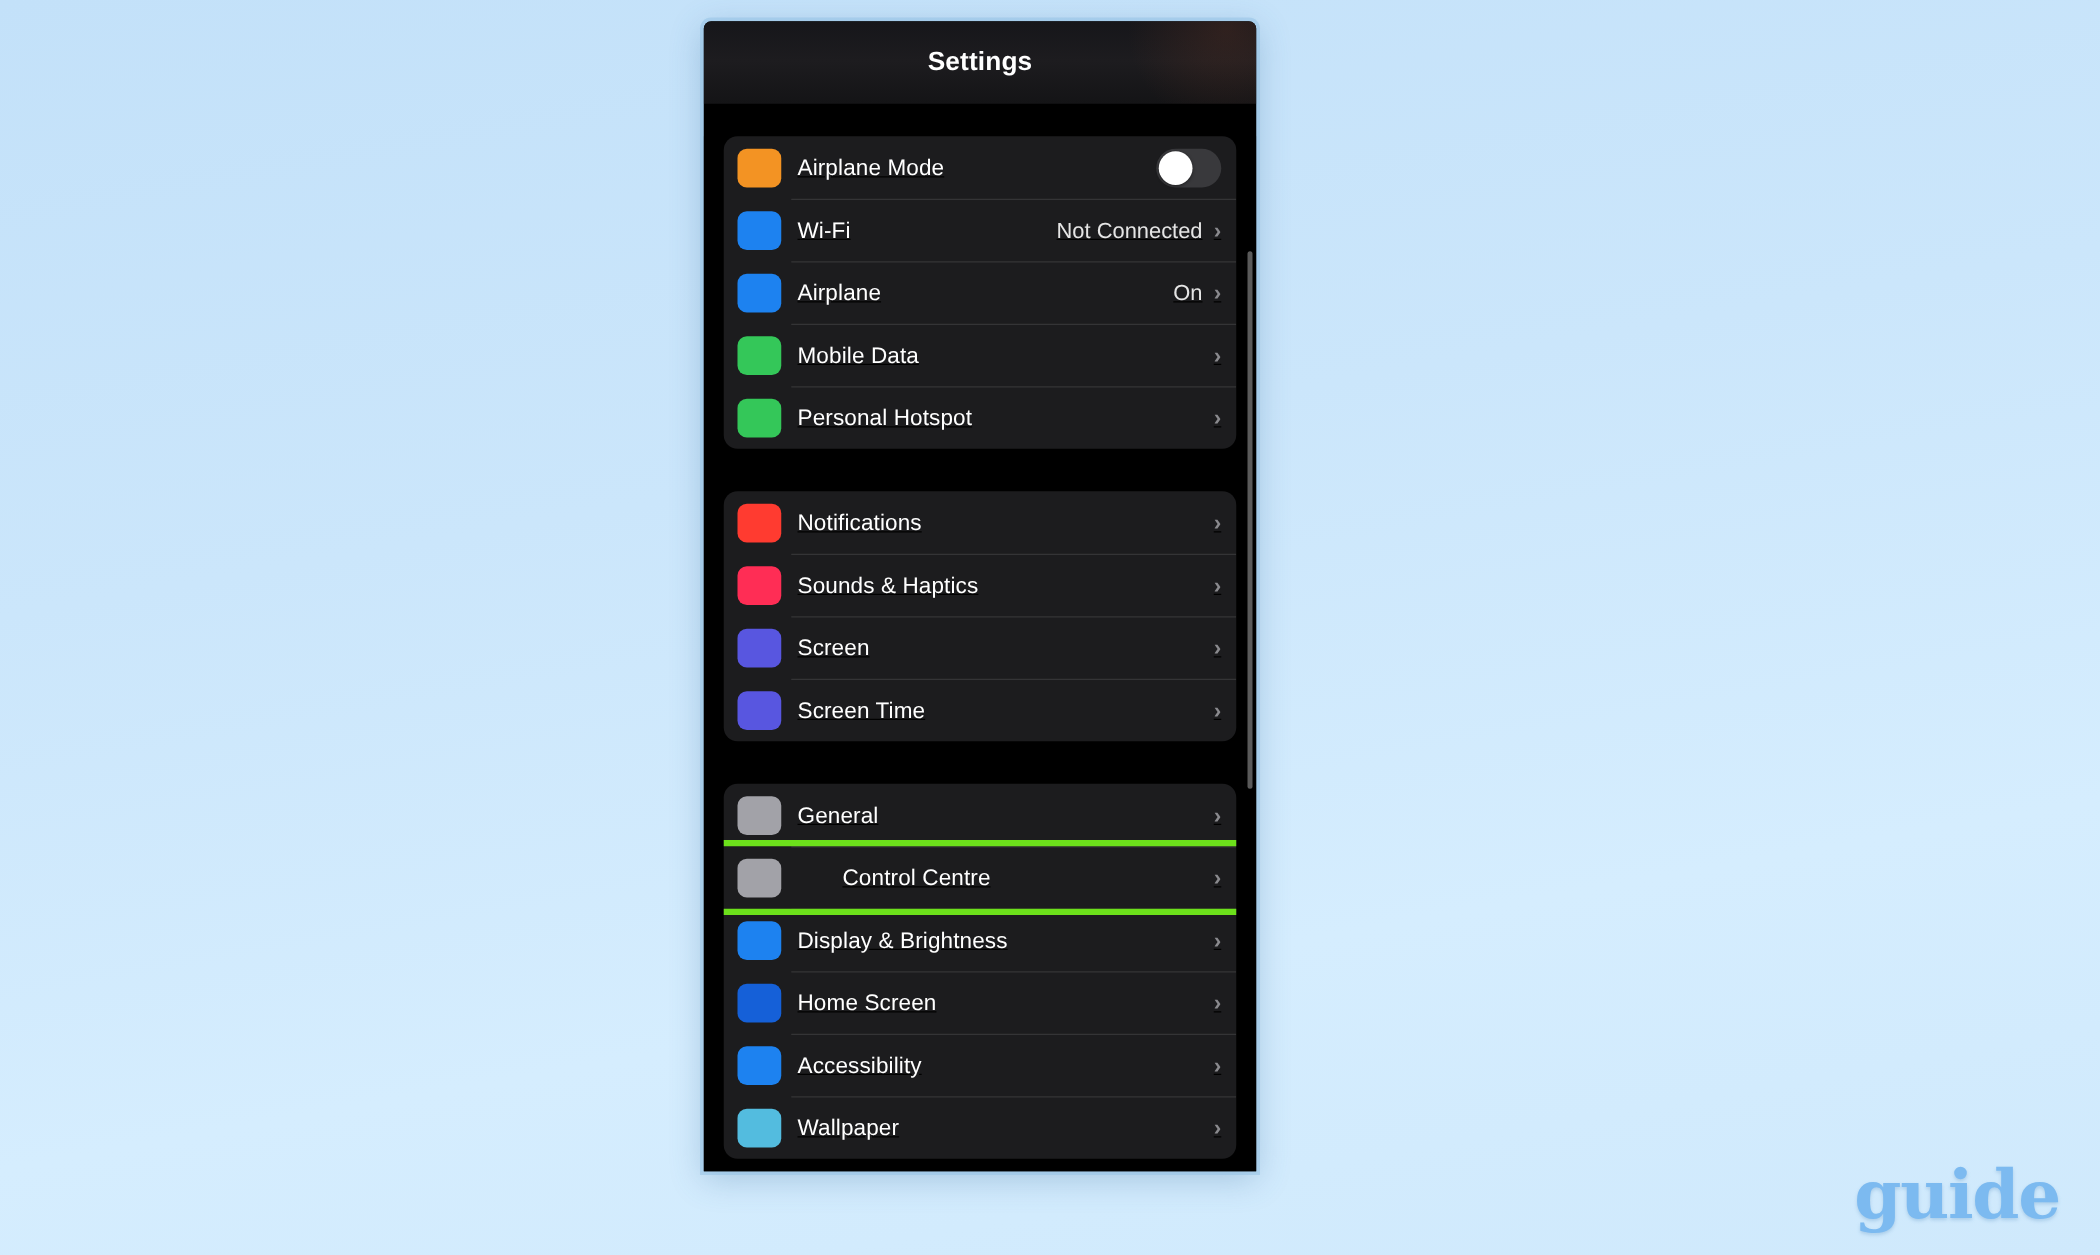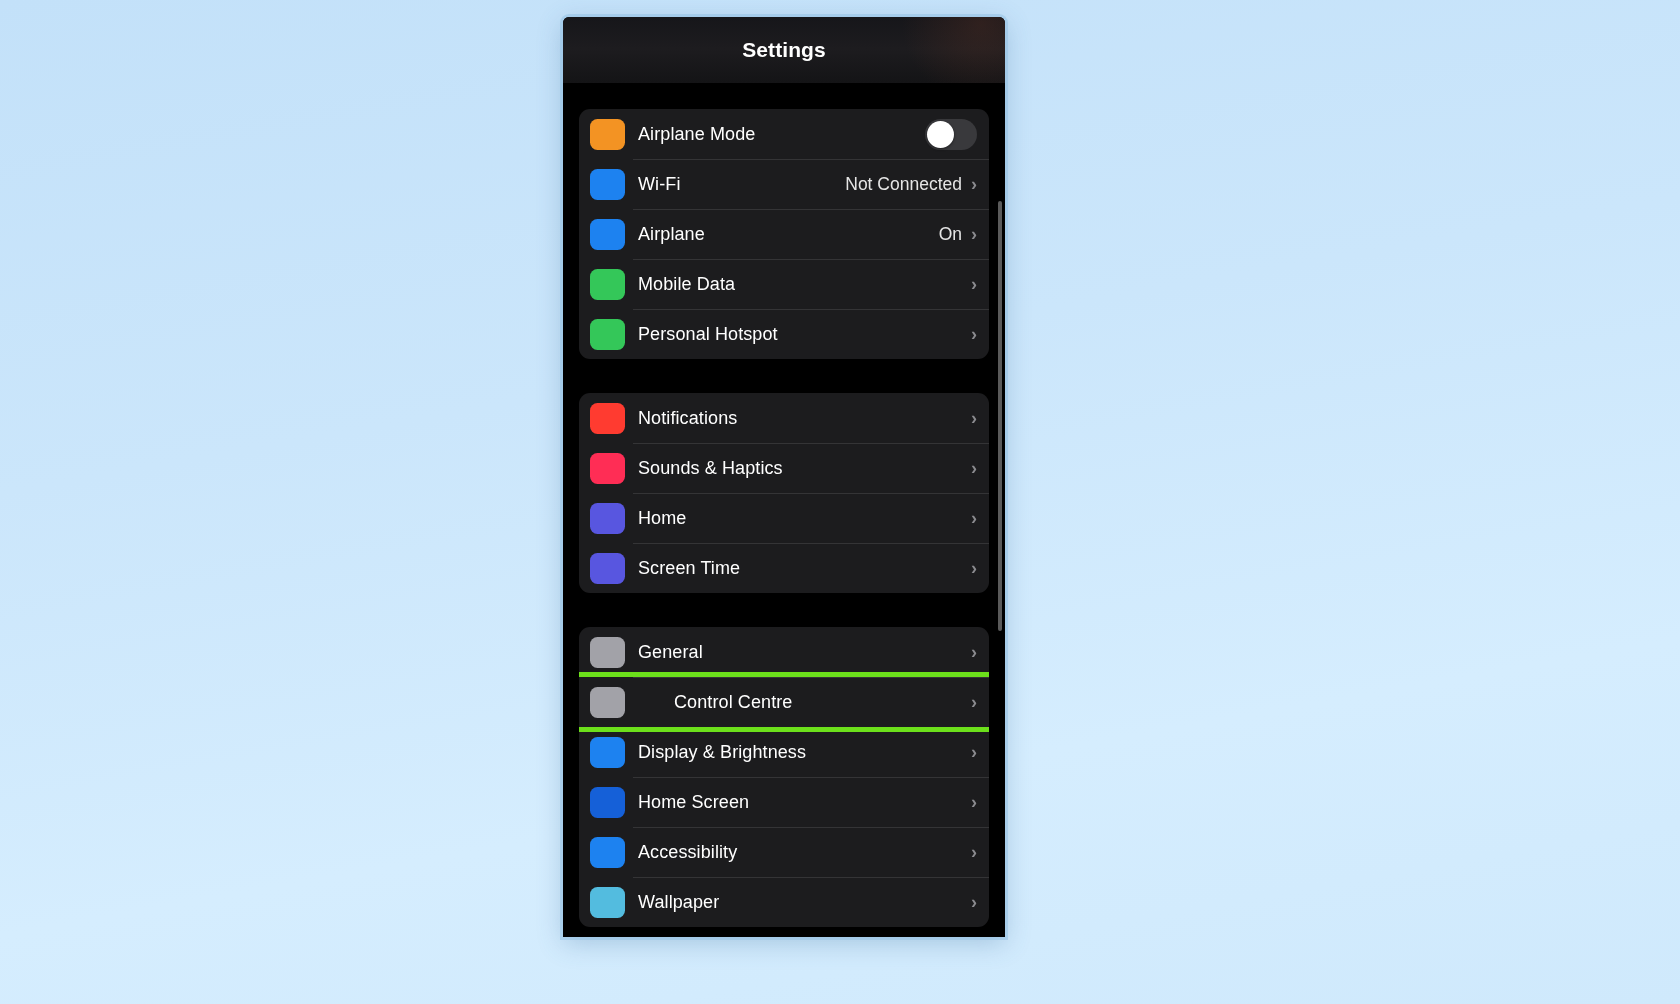--- a/index.html
+++ b/index.html
@@ -46,20 +46,21 @@
     position:absolute; right:3px; top:92px;
     width:4px; height:430px;
     background:#6a6a6a; border-radius:2px; opacity:.85;
   }
 
   .group {
     background:#1c1c1e;
     border-radius:11px;
     overflow:hidden;
     margin-bottom:34px;
+    text-decoration:underline;
   }
   .group.first { margin-top:26px; }
 
   .row {
     display:flex; align-items:center;
     height:50px;
     padding-left:11px;
     position:relative;
   }
   .row + .row::before{
@@ -218,21 +219,21 @@
             <div class="label">Sounds &amp; Haptics</div>
             <div class="spacer"></div>
             <div class="chev">›</div>
           </div>
           <div class="row">
             <div class="icon" style="background: rgb(88, 86, 224);">
               <svg width="31" height="31" viewBox="0 0 31 31">
                 <path fill="#fff" d="M20.9 19.5A8 8 0 0112 9.6a.6.6 0 00-.9-.7 9.2 9.2 0 1011.5 11.6.6.6 0 00-.7-.9 8 8 0 01-1 .0z"></path>
               </svg>
             </div>
-            <div class="label">Home</div>
+            <div class="label">Screen</div>
             <div class="spacer"></div>
             <div class="chev">›</div>
           </div>
           <div class="row">
             <div class="icon" style="background: rgb(88, 86, 224);">
               <svg width="31" height="31" viewBox="0 0 31 31">
                 <rect x="9.4" y="6.6" width="12.2" height="17.8" rx="2.4" fill="#fff"></rect>
                 <path fill="#5856e0" d="M11.4 8.5h8.2v2.3l-3.1 4.2 3.1 4.2v2.3h-8.2v-2.3l3.1-4.2-3.1-4.2z"></path>
               </svg>
             </div>
@@ -348,13 +349,14 @@
             <div class="spacer"></div>
             <div class="chev">›</div>
           </div>
         </div>
       </div>
   </div>
 
 </div>
 
 <div id="watermark">
+  <span class="l2">guide</span>
 </div>
 
 </body></html>

